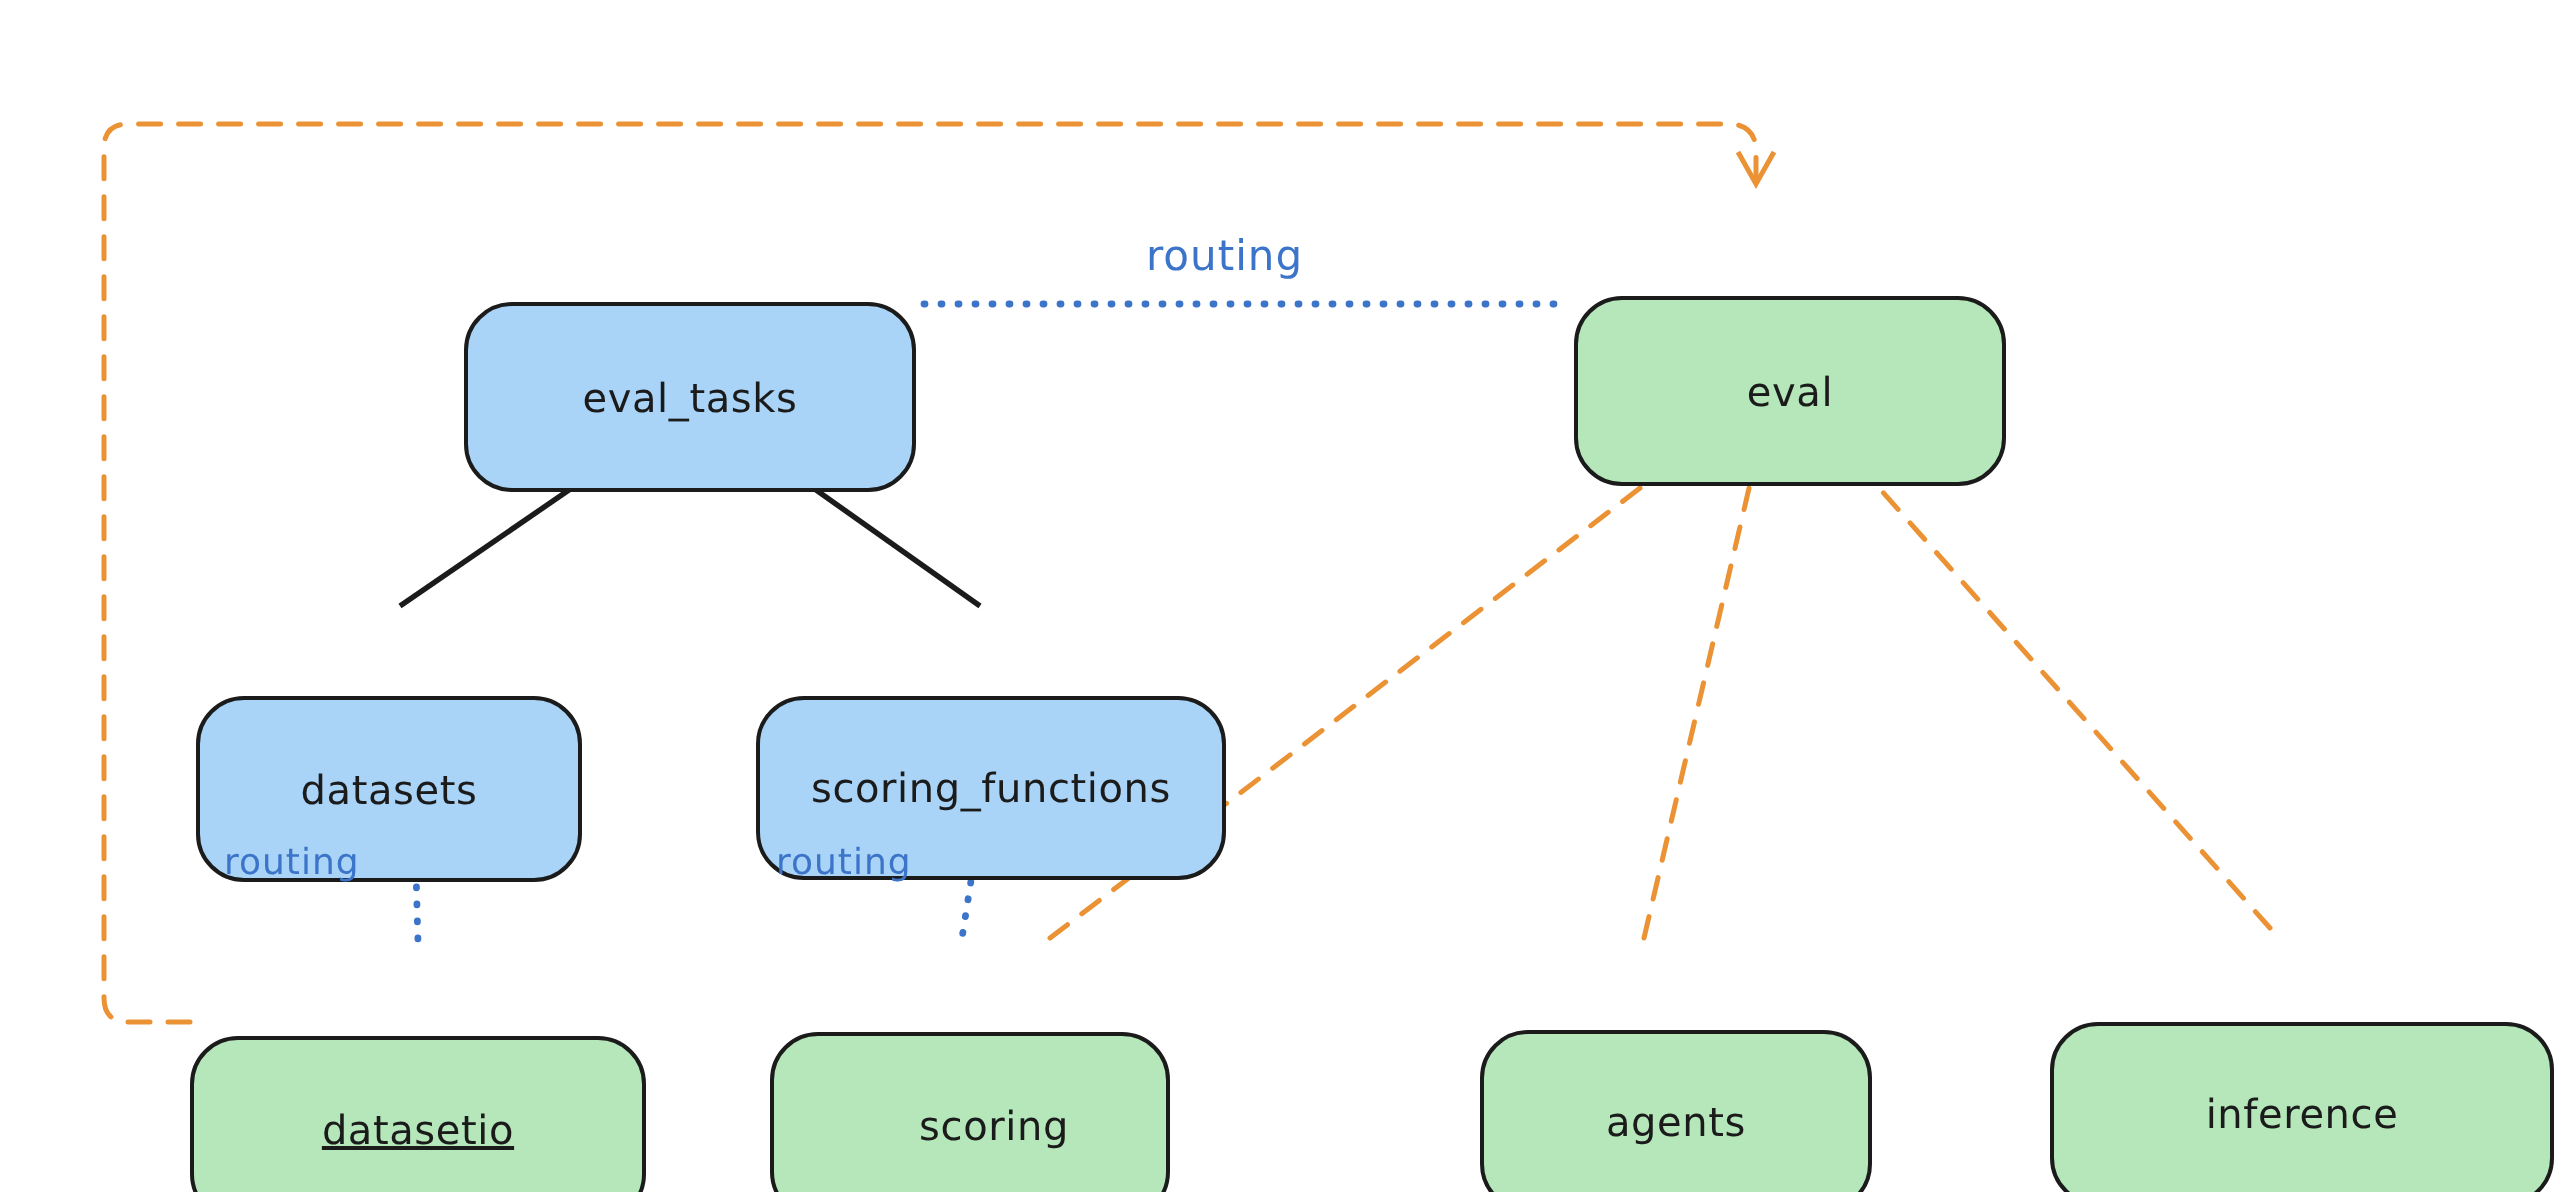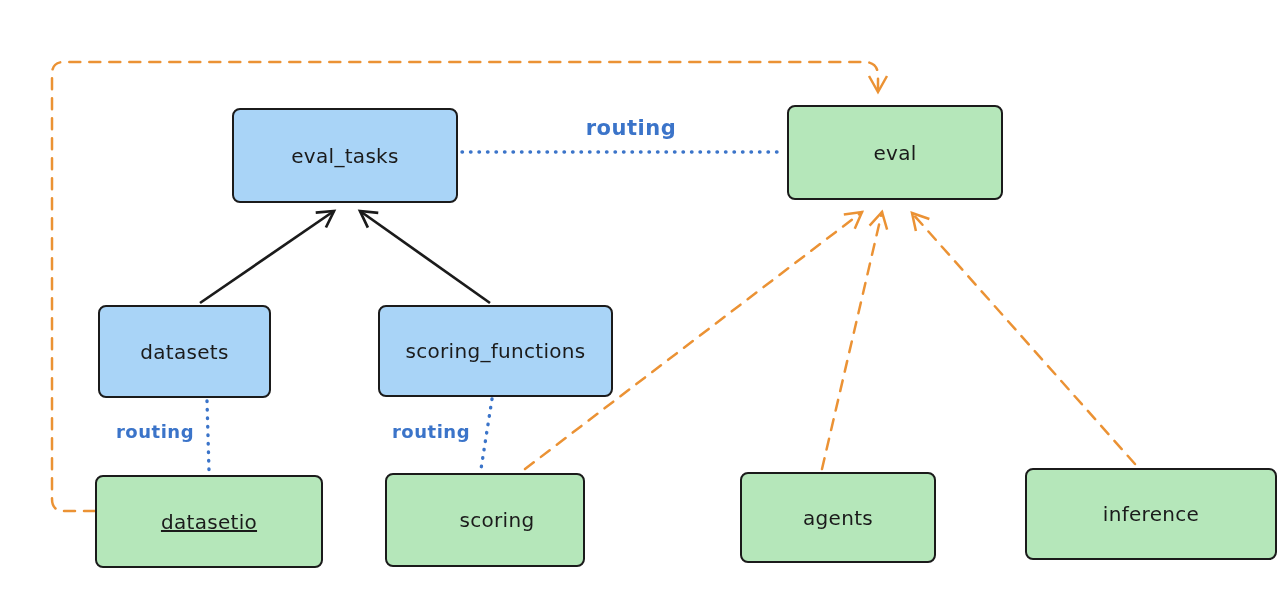--- a/index.html
+++ b/index.html
@@ -26,33 +26,33 @@
   }
   .edge{fill:none;}
   .solid{stroke:var(--arrow-black);stroke-width:2.7;}
   .dashed{stroke:var(--dependency-orange);stroke-width:2.5;stroke-dasharray:11 9;stroke-linecap:round;}
   .dotted{stroke:var(--routing-blue);stroke-width:3.4;stroke-dasharray:0.5 8;stroke-linecap:round;}
   .arrowhead-black{stroke:var(--arrow-black);}
   .arrowhead-orange{stroke:var(--dependency-orange);}
   .node{
     position:absolute;
     border:2.6px solid var(--node-border);
-    border-radius:8px;
+    border-radius:24px;
     display:flex;align-items:center;justify-content:center;
     font-size:20px;color:#1b1b1b;
     box-sizing:border-box;
     letter-spacing:0.3px;
+    margin-top:43px;
   }
   .node-blue{background:var(--node-blue-fill);}
   .node-green{background:var(--node-green-fill);}
   .routing-label{
     position:absolute;
     color:var(--routing-blue);
-    font-weight:bold;
-    text-align:center;
+    font-weight:normal;
     letter-spacing:0.5px;
   }
   .routing-label.large{font-size:21px;}
   .routing-label.small{font-size:18px;}
 </style>
 </head>
 <body>
 
 <div class="canvas">
 
@@ -80,21 +80,21 @@
   </svg>
 
   <div class="node node-blue" style="left:232px;top:108px;width:226px;height:95px;">
     <span>eval_tasks</span>
   </div>
 
   <div class="node node-green" style="left:787px;top:105px;width:216px;height:95px;">
     <span>eval</span>
   </div>
 
-  <div class="node node-blue" style="left:98px;top:305px;width:173px;height:93px;">
+  <div class="node node-blue" style="left:98px;top:305px;width:193px;height:93px;">
     <span>datasets</span>
   </div>
 
   <div class="node node-blue" style="left:378px;top:305px;width:235px;height:92px;text-align:right;">
     <span>scoring_functions</span>
   </div>
 
   <div class="node node-green" style="left:95px;top:475px;width:228px;height:93px;text-decoration:underline;">
     <span>datasetio</span>
   </div>

